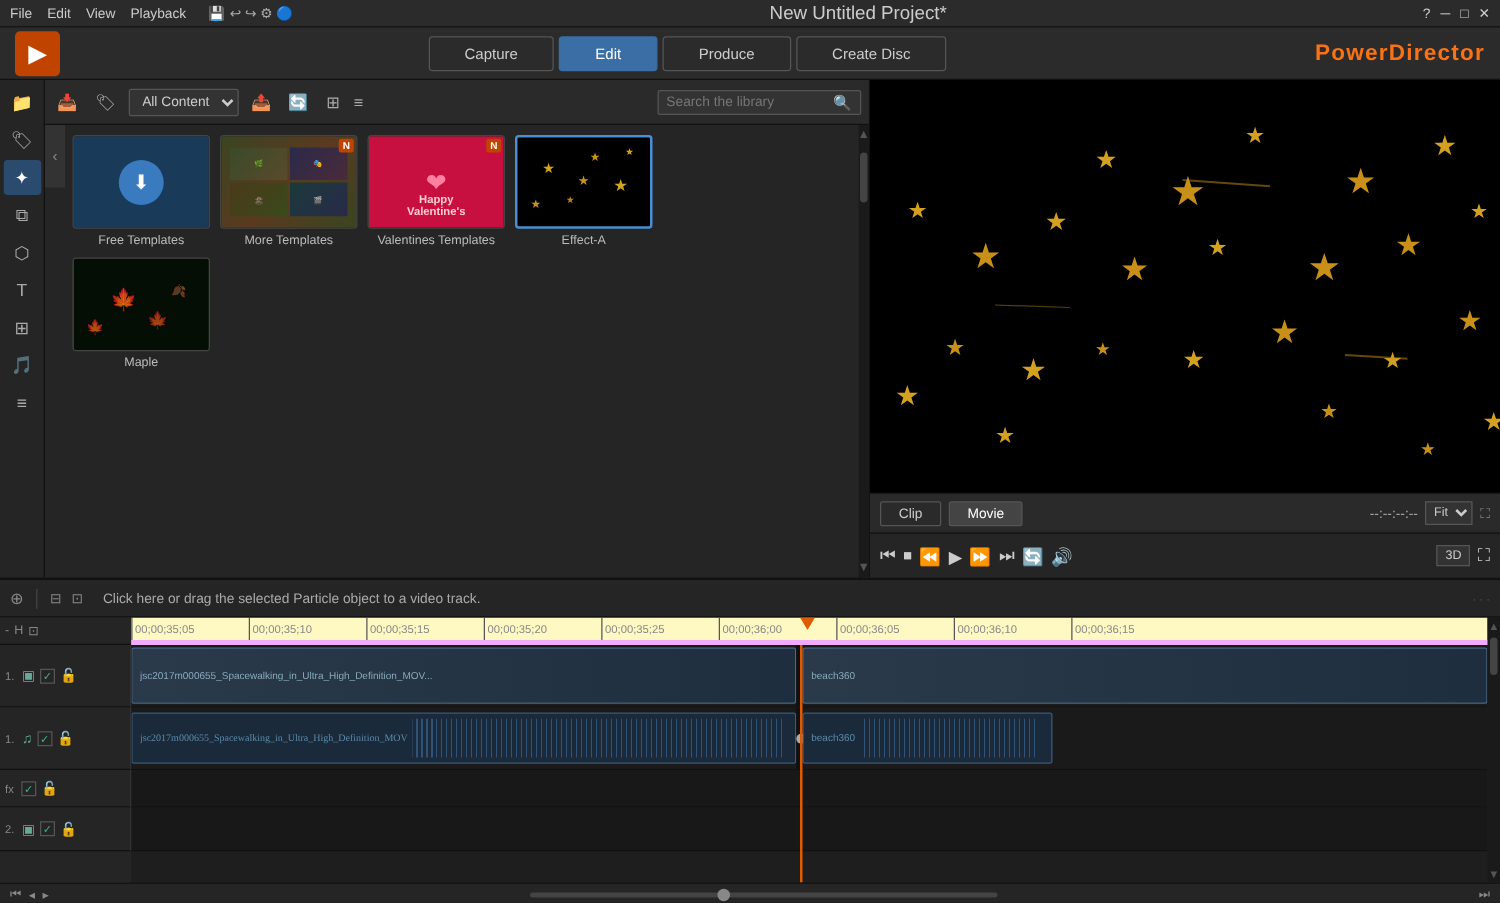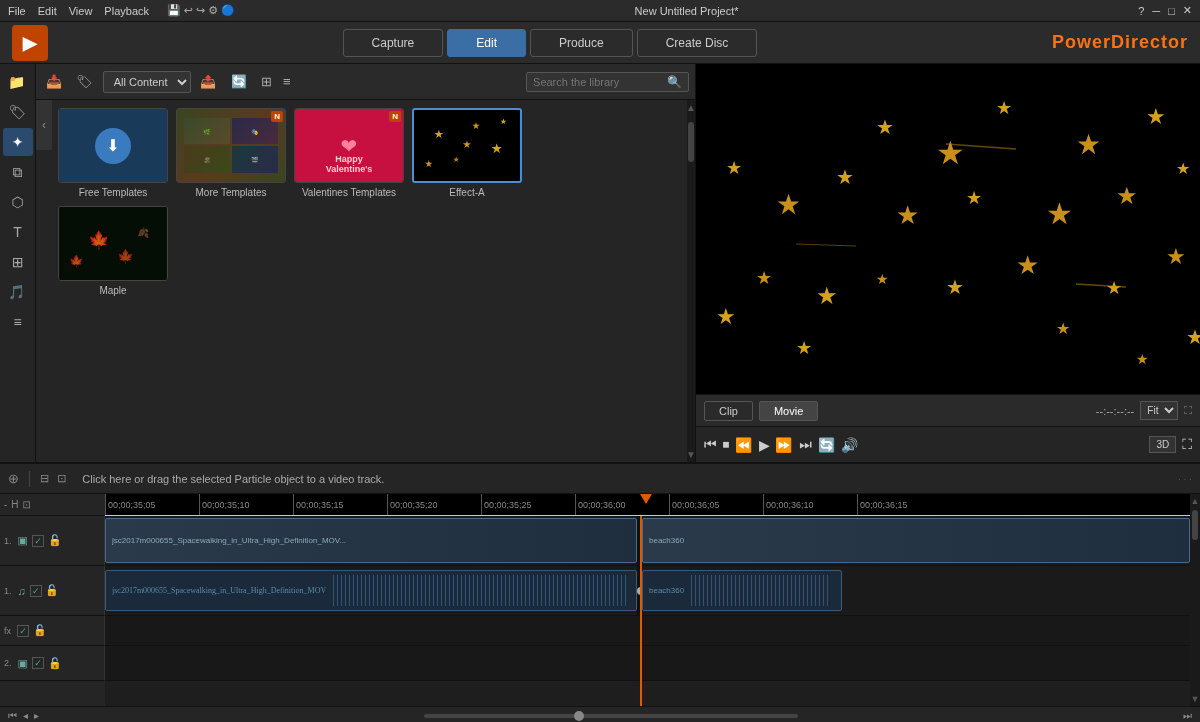--- a/index.html
+++ b/index.html
@@ -29,21 +29,21 @@
       gap: 12px;
       align-items: center;
     }
     #titlebar .menu-item {
       color: #ccc;
       font-size: 11px;
       cursor: pointer;
     }
     #titlebar .project-title {
       color: #ccc;
-      font-size: 11px;
+      font-size: 15px;
     }
     #titlebar .win-controls {
       display: flex;
       gap: 8px;
       align-items: center;
     }
     #titlebar .win-btn {
       color: #ccc;
       font-size: 11px;
       cursor: pointer;
@@ -402,22 +402,22 @@
     }
     .timeline-msg {
       flex: 1;
       text-align: left;
       font-size: 11px;
       color: #aaa;
       padding: 0 8px;
     }
     #timeline-ruler {
       height: 22px;
-      background: #000000;
-      border-bottom: 1px solid #f0abfc;
+      background: #fef9c3;
+      border-bottom: 4px solid #f0abfc;
       position: relative;
       overflow: hidden;
       display: flex;
       align-items: center;
       padding-left: 105px;
     }
     .ruler-marks {
       display: flex;
       align-items: flex-end;
       height: 100%;

